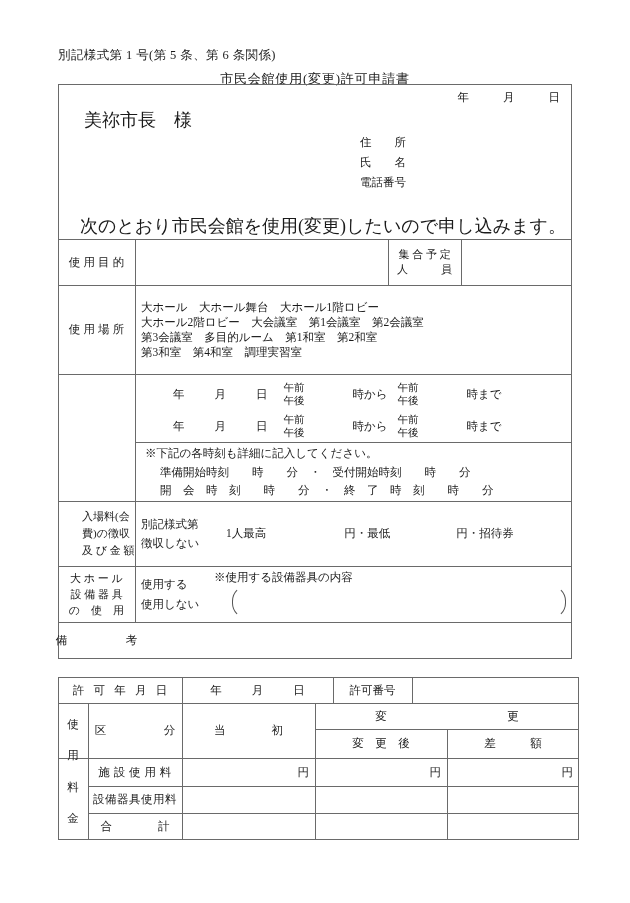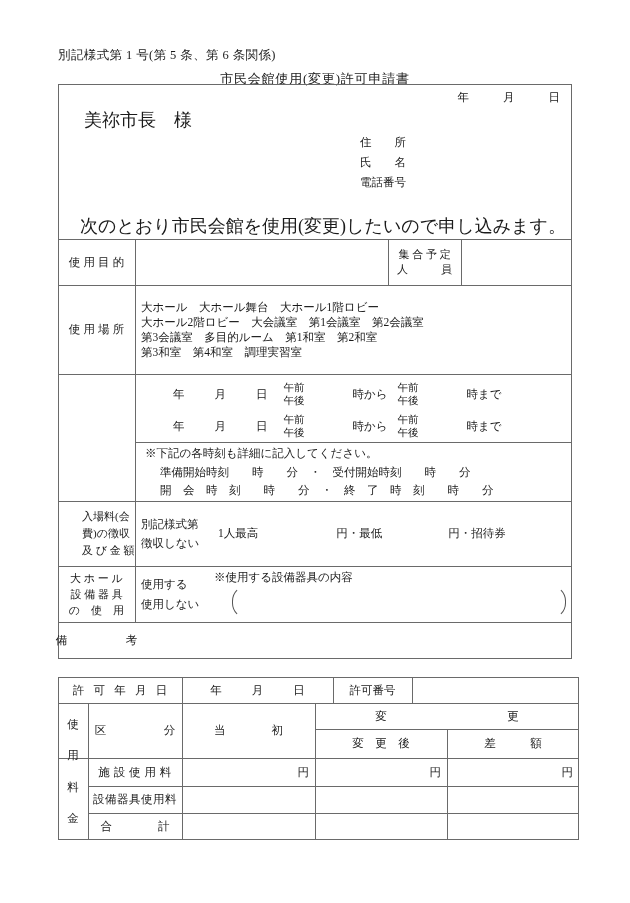--- a/index.html
+++ b/index.html
@@ -237,21 +237,21 @@
 
   <div class="cell col center t11" style="left:58px; top:501px; width:77px; height:65px; align-items:flex-start; line-height:17px;margin-left:24px;">
     <div>入場料(会</div>
     <div>費)の徴収</div>
     <div>及 び 金 額</div>
   </div>
   <div class="cell col left t115" style="left:141px; top:501px; width:75px; height:65px; align-items:flex-start; line-height:19px;">
     <div>別記様式第</div>
     <div>徴収しない</div>
   </div>
-  <div class="cell left t115" style="left:218px; top:501px; width:350px; height:65px;">
+  <div class="cell left t115" style="left:226px; top:501px; width:350px; height:65px;">
     <span>1人最高</span>
     <span style="display:inline-block; width:78px;"></span>
     <span>円・最低</span>
     <span style="display:inline-block; width:66px;"></span>
     <span>円・招待券</span>
   </div>
 
   <div class="cell col center t11" style="left:58px; top:566px; width:77px; height:56px; align-items:center; line-height:16px;">
     <div>大 ホ ー ル</div>
     <div>設 備 器 具</div>

